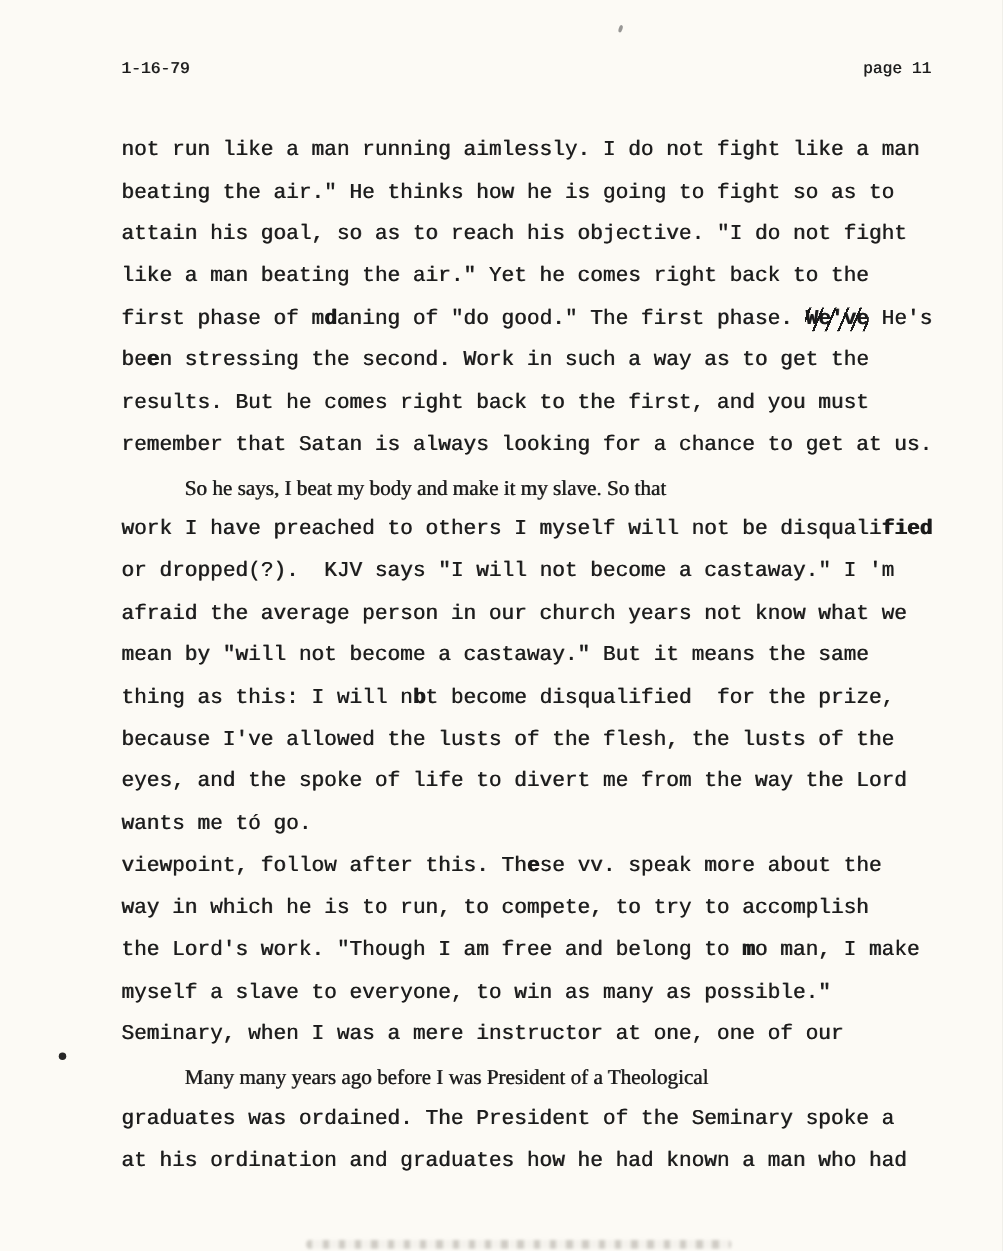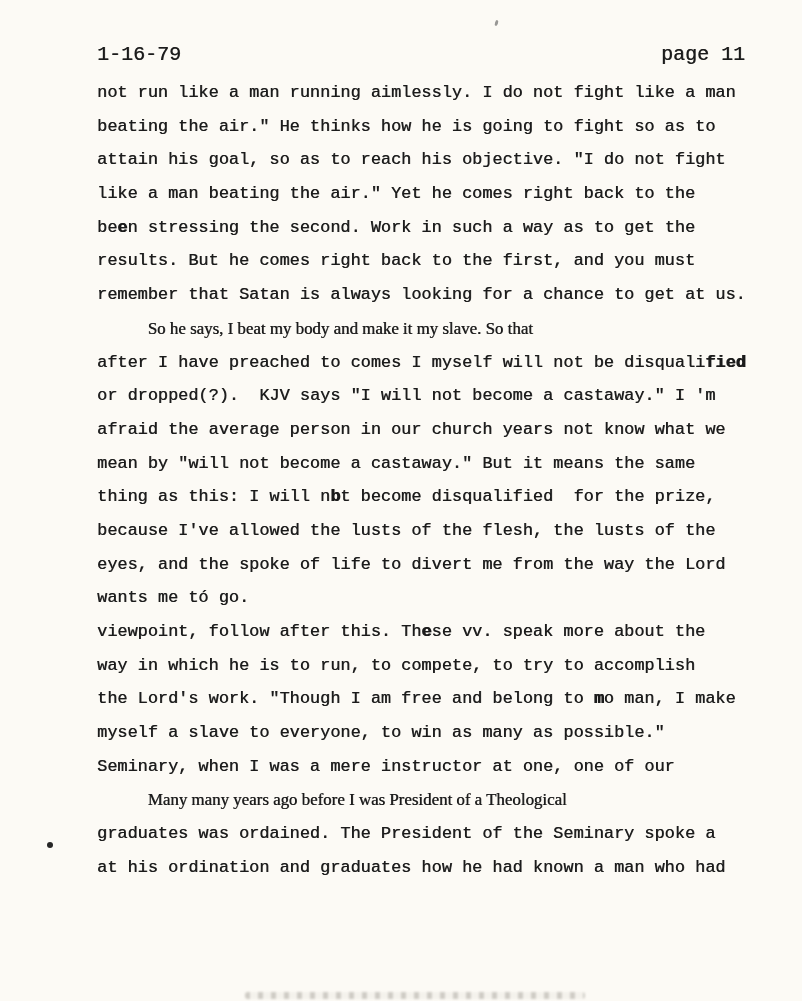--- a/index.html
+++ b/index.html
@@ -8,24 +8,24 @@
     width:802px;height:1001px;
     background:#fcfaf5;
     font-family:"Liberation Mono","DejaVu Sans Mono",monospace;
     color:#1b1b1b;
     overflow:hidden;
     text-shadow:0.5px 0 0 rgba(27,27,27,0.8);
   }
   .header{
     position:absolute;left:97px;right:57px;top:44px;
     display:flex;justify-content:space-between;
-    font-size:20px;line-height:22px;white-space:pre;
+    font-size:13px;line-height:22px;white-space:pre;
   }
   .content{
-    position:absolute;left:97px;top:76px;width:705px;
+    position:absolute;left:97px;top:104px;width:705px;
   }
   .line{
     white-space:pre;
     height:33.7px;line-height:33.7px;
     font-size:16.9px;
   }
   .line.indent{padding-left:50.7px;font-family:Liberation Serif, serif;}
   .seg-overstrike{
     font-weight:bold;
     text-shadow:0.8px 0 0 currentColor;
@@ -66,25 +66,26 @@
   <div class="header">
     <span>1-16-79</span>
     <span>page 11</span>
   </div>
 
   <div class="content">
       <div class="line"><span>not run like a man running aimlessly. I do not fight like a man</span></div>
       <div class="line"><span>beating the air." He thinks how he is going to fight so as to</span></div>
       <div class="line"><span>attain his goal, so as to reach his objective. "I do not fight</span></div>
       <div class="line"><span>like a man beating the air." Yet he comes right back to the</span></div>
+      <div class="line"><span>first phase of m</span><span class="seg-overstrike">d</span><span>aning of "do good." The first phase. </span><span class="seg-strike">We've</span><span> He's</span></div>
       <div class="line"><span>be</span><span class="seg-overstrike">e</span><span>n stressing the second. Work in such a way as to get the</span></div>
       <div class="line"><span>results. But he comes right back to the first, and you must</span></div>
       <div class="line"><span>remember that Satan is always looking for a chance to get at us.</span></div>
       <div class="line indent"><span>So he says, I beat my body and make it my slave. So that</span></div>
-      <div class="line"><span>after I have preached to comes I myself will not be disquali</span><span class="seg-overstrike">fied</span></div>
+      <div class="line"><span>work I have preached to others I myself will not be disquali</span><span class="seg-overstrike">fied</span></div>
       <div class="line"><span>or </span><span class="seg-underline">dropped(?)</span><span>.  KJV says "I will not become a castaway." I 'm</span></div>
       <div class="line"><span>afraid the average person in our church years not know what we</span></div>
       <div class="line"><span>mean by "will not become a castaway." But it means the same</span></div>
       <div class="line"><span>thing as this: I will n</span><span class="seg-overstrike">b</span><span>t become disqualified  for the prize,</span></div>
       <div class="line"><span>because I've allowed the lusts of the flesh, the lusts of the</span></div>
       <div class="line"><span>eyes, and the spoke of life to divert me from the way the Lord</span></div>
       <div class="line"><span>wants me tó go.</span></div>
       <div class="line"><span>viewpoint, follow after this. Th</span><span class="seg-overstrike">e</span><span>se vv. speak more about the</span></div>
       <div class="line"><span>way in which he is to run, to compete, to try to accomplish</span></div>
       <div class="line"><span>the Lord's work. "Though I am free and belong to </span><span class="seg-overstrike">m</span><span>o man, I make</span></div>

